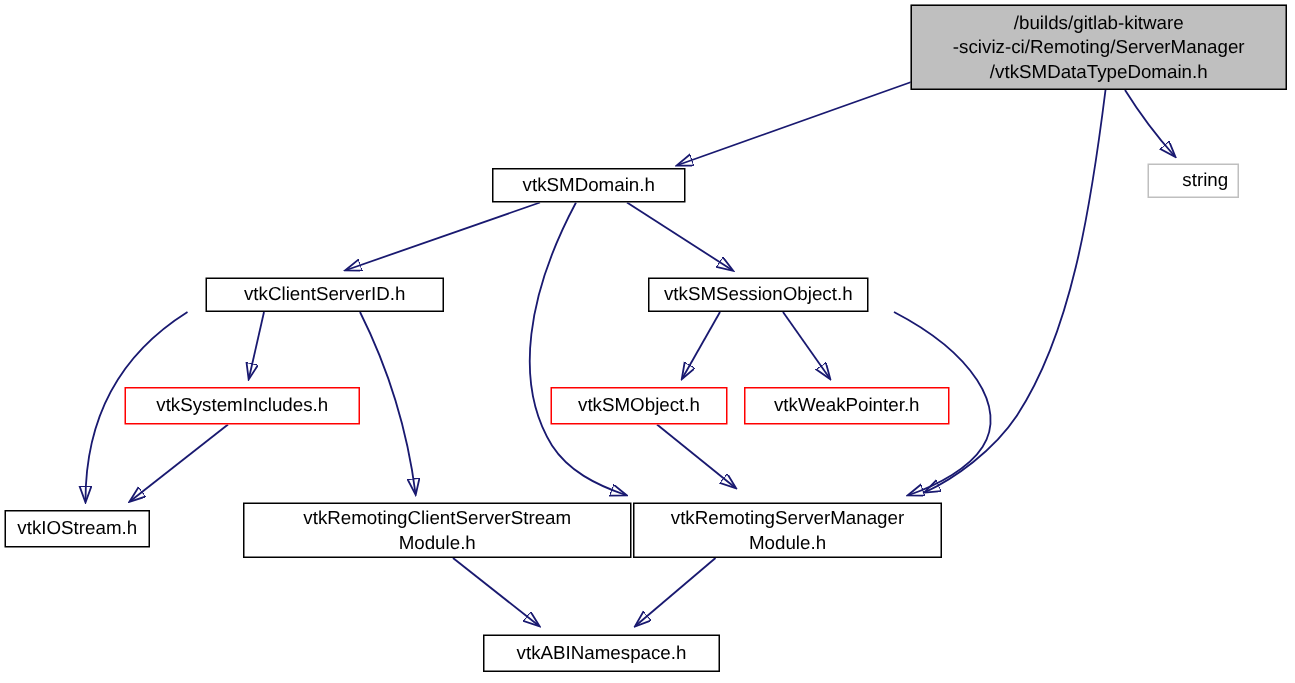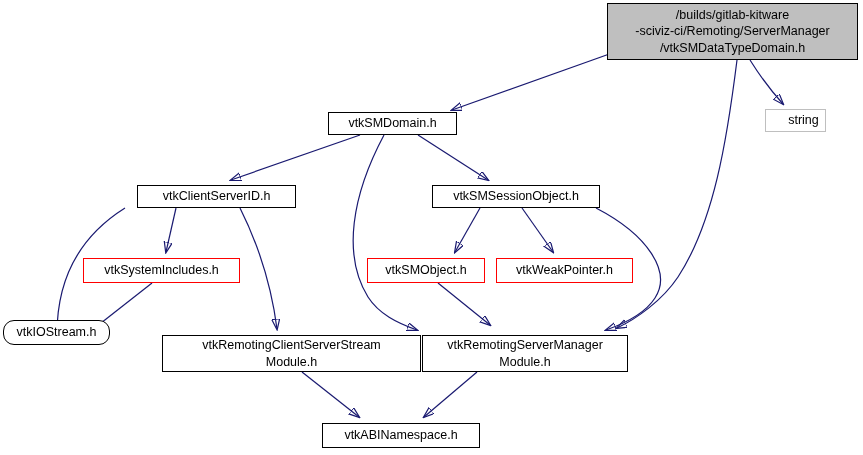--- a/index.html
+++ b/index.html
@@ -15,25 +15,25 @@
     background:#ffffff;border:1px solid #000000;cursor:pointer;
   }
   .node.root{background:#bfbfbf;border:1px solid #000;cursor:default;}
   .node.truncated{border:1px solid #ff0000;}
   .node.external{border:1px solid #bfbfbf;cursor:default;}
 
   #n-root        {left:607px;top:3px;  width:251px;height:57px;}
   #n-smdomain    {left:328px;top:112px;width:129px;height:23px;}
   #n-string      {left:765px;top:109px;width:61px; height:23px;padding-left:16px;}
   #n-clientsrvid {left:113px;top:185px;width:159px;height:23px;margin-left:24px;}
-  #n-smsession   {left:432px;top:185px;width:168px;height:23px;}
+  #n-smsession   {left:432px;top:185px;width:147px;height:23px;}
   #n-sysincludes {left:83px; top:258px;width:157px;height:25px;}
   #n-smobject    {left:367px;top:258px;width:118px;height:25px;}
   #n-weakpointer {left:496px;top:258px;width:137px;height:25px;}
-  #n-iostream    {left:3px;  top:320px;width:107px;height:25px;border-radius:11px;}
+  #n-iostream    {left:3px;  top:340px;width:97px;height:25px;}
   #n-remotingcss {left:162px;top:335px;width:259px;height:37px;}
   #n-remotingsm  {left:422px;top:335px;width:206px;height:37px;}
   #n-abinamespace{left:322px;top:423px;width:158px;height:25px;}
 
   .edges path{stroke:#191970;stroke-width:1.2;fill:none;}
 </style>
 </head>
 <body>
 
 <div class="canvas">

